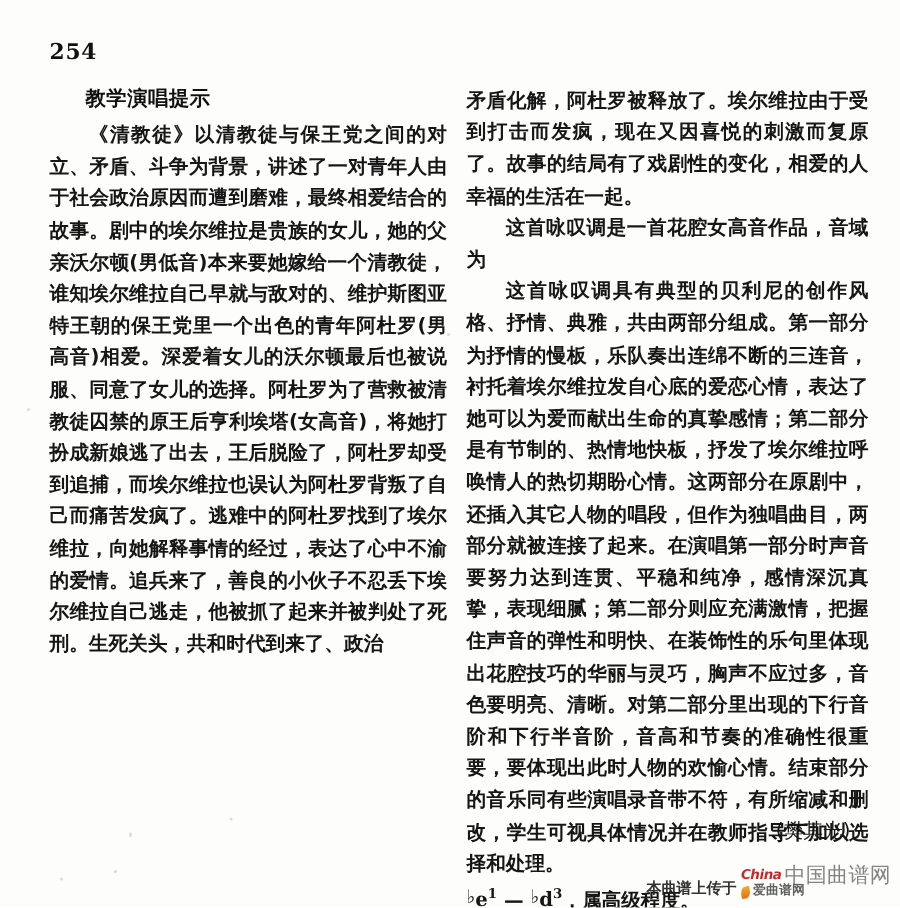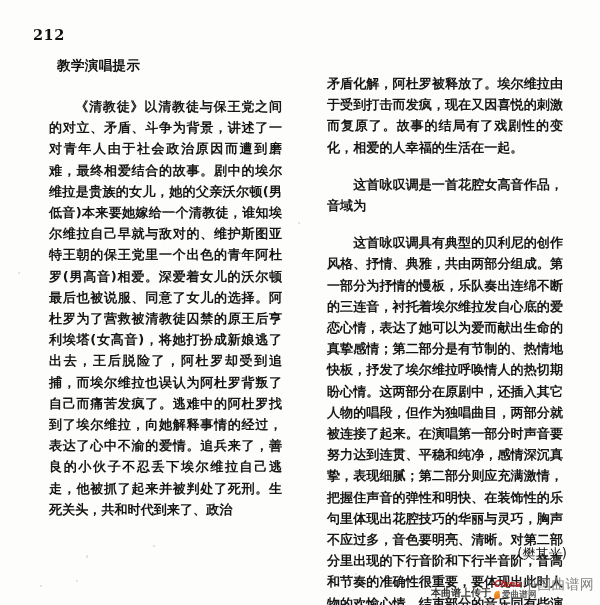--- a/index.html
+++ b/index.html
@@ -56,21 +56,21 @@
     line-height: 21.2px;
     text-align: justify;
     text-justify: inter-character;
     color: #161616;
     font-weight: 600;
   }
   .col-left  { left: 33px; }
   .col-right { left: 311px; top: 57px; width: 268px; }
 
   .para {
-    margin: 16px;
+    margin: 0;
     text-indent: 2em;
     text-align: justify;
     text-align-last: left;
   }
   .para + .para { margin-top: 0px; }
 
   
   .para.cont { text-indent: 0; }
 
   
@@ -162,21 +162,21 @@
     background: #bdbdbd;
     border-radius: 50%;
     opacity: .55;
   }
 </style>
 </head>
 <body>
 
 <div class="page">
 
-  <div class="page-number">212</div>
+  <div class="page-number">254</div>
 
   <div class="section-heading">教学演唱提示</div>
 
   <div class="col col-left">
     <p class="para">《清教徒》以清教徒与保王党之间的对立、矛盾、斗争为背景，讲述了一对青年人由于社会政治原因而遭到磨难，最终相爱结合的故事。剧中的埃尔维拉是贵族的女儿，她的父亲沃尔顿(男低音)本来要她嫁给一个清教徒，谁知埃尔维拉自己早就与敌对的、维护斯图亚特王朝的保王党里一个出色的青年阿杜罗(男高音)相爱。深爱着女儿的沃尔顿最后也被说服、同意了女儿的选择。阿杜罗为了营救被清教徒囚禁的原王后亨利埃塔(女高音)，将她打扮成新娘逃了出去，王后脱险了，阿杜罗却受到追捕，而埃尔维拉也误认为阿杜罗背叛了自己而痛苦发疯了。逃难中的阿杜罗找到了埃尔维拉，向她解释事情的经过，表达了心中不渝的爱情。追兵来了，善良的小伙子不忍丢下埃尔维拉自己逃走，他被抓了起来并被判处了死刑。生死关头，共和时代到来了、政治</p>
   </div>
 
   <div class="col col-right">
     <p class="para cont">矛盾化解，阿杜罗被释放了。埃尔维拉由于受到打击而发疯，现在又因喜悦的刺激而复原了。故事的结局有了戏剧性的变化，相爱的人幸福的生活在一起。</p>
     <p class="para"><span>这首咏叹调是一首花腔女高音作品，音域为</span></p>

